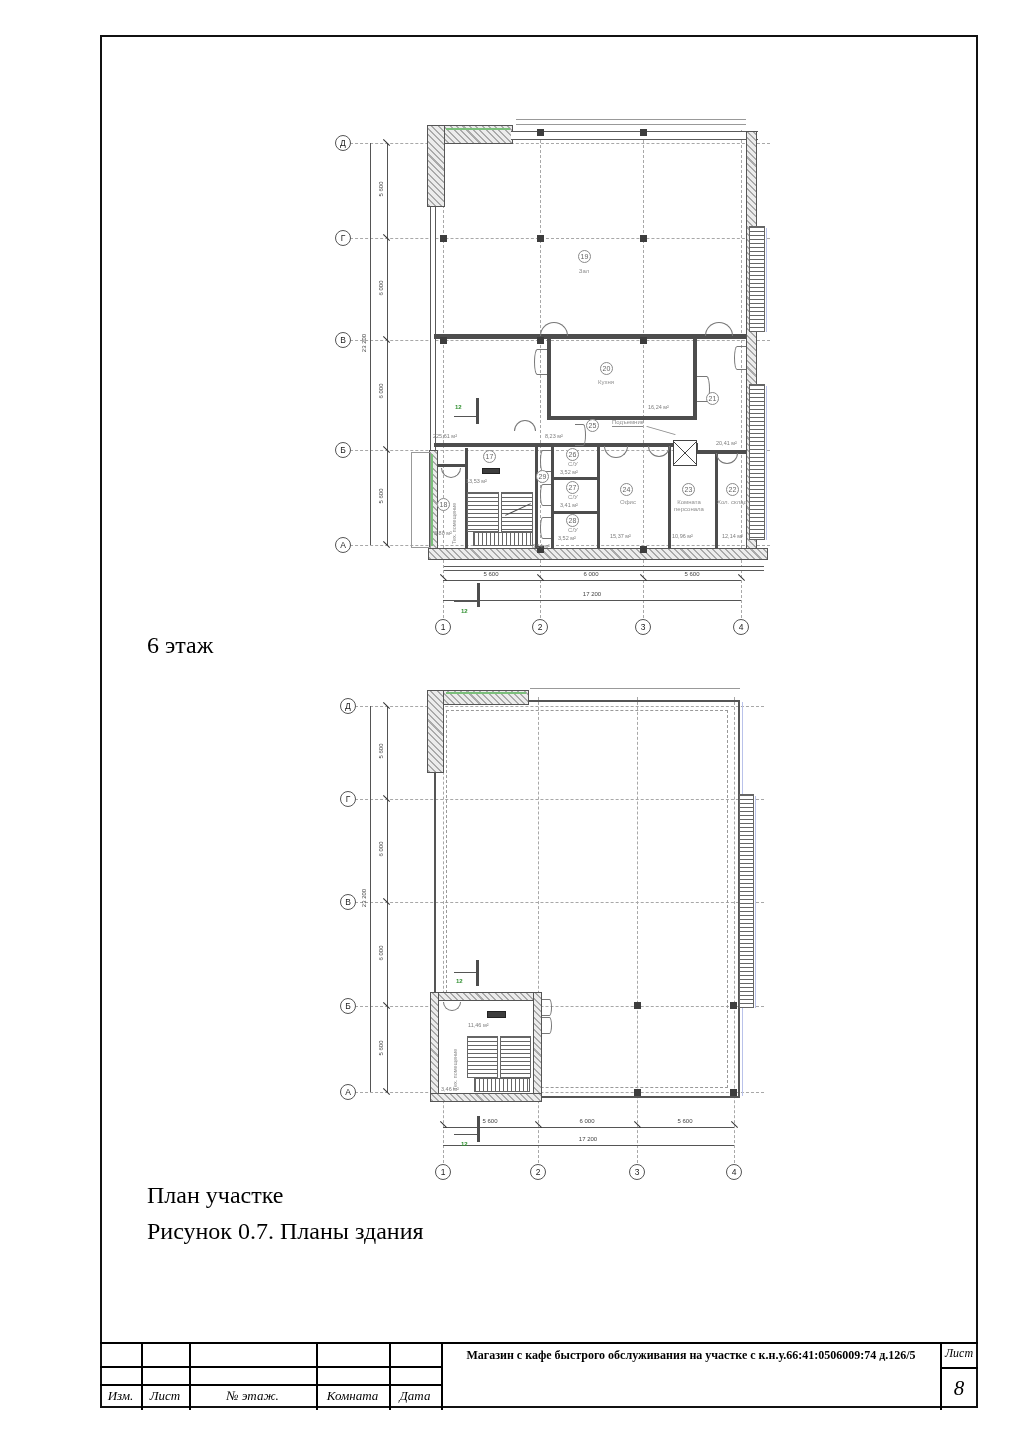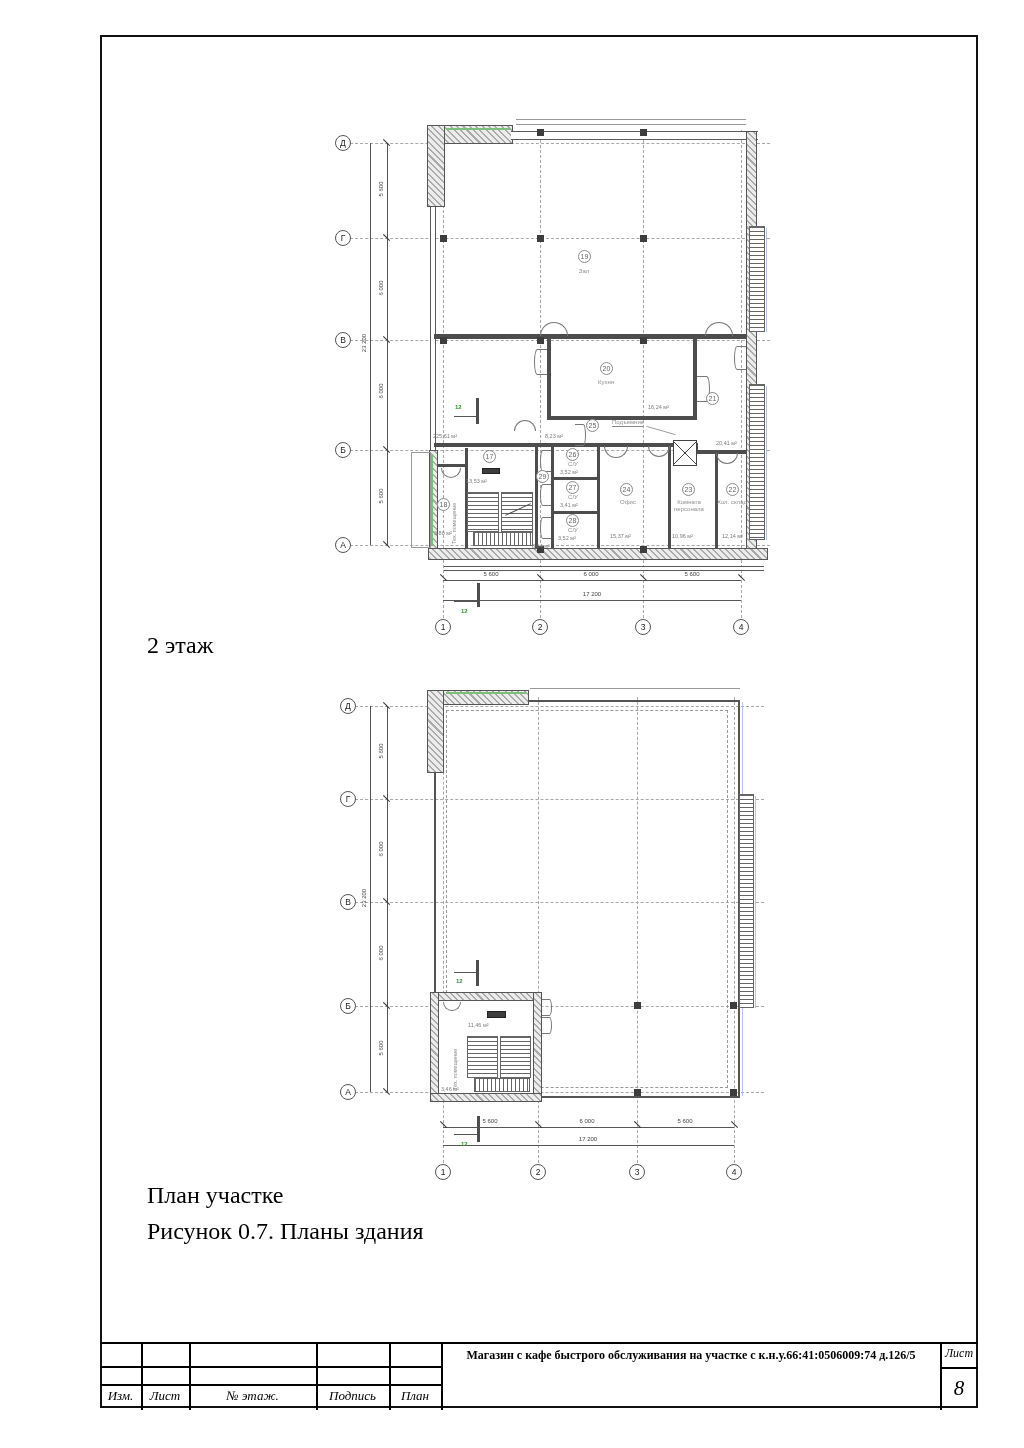--- a/index.html
+++ b/index.html
@@ -201,21 +201,21 @@
 <div class="a rname" style="left:712px;top:499px;width:40px">Хол. склад</div>
 <div class="a rarea" style="left:722px;top:533px">12,14 м²</div>
 
 <div class="a sol" style="left:476px;top:398px;width:3px;height:26px"></div>
 <div class="a lnH" style="left:454px;top:416px;width:22px"></div>
 <div class="a grn" style="left:455px;top:404px">12</div>
 <div class="a sol" style="left:477px;top:583px;width:3px;height:24px"></div>
 <div class="a lnH" style="left:454px;top:601px;width:23px"></div>
 <div class="a grn" style="left:461px;top:608px">12</div>
 
-<div class="a cap" style="left:147px;top:632px">2 этаж</div>
+<div class="a cap" style="left:147px;top:632px">6 этаж</div>
 
 <div class="a vg" style="left:443px;top:697px;height:466px"></div>
 <div class="a vg" style="left:538px;top:697px;height:466px"></div>
 <div class="a vg" style="left:637px;top:697px;height:466px"></div>
 <div class="a vg" style="left:734px;top:697px;height:466px"></div>
 <div class="a hg" style="left:350px;top:706px;width:414px"></div>
 <div class="a hg" style="left:350px;top:799px;width:414px"></div>
 <div class="a hg" style="left:350px;top:902px;width:414px"></div>
 <div class="a hg" style="left:350px;top:1006px;width:414px"></div>
 <div class="a hg" style="left:350px;top:1092px;width:414px"></div>
@@ -301,17 +301,17 @@
 <div class="a" style="left:940px;top:1367px;width:38px;height:1.5px;background:#000"></div>
 <div class="a" style="left:141px;top:1342px;width:1.5px;height:68px;background:#000"></div>
 <div class="a" style="left:189px;top:1342px;width:1.5px;height:68px;background:#000"></div>
 <div class="a" style="left:316px;top:1342px;width:1.5px;height:68px;background:#000"></div>
 <div class="a" style="left:389px;top:1342px;width:1.5px;height:68px;background:#000"></div>
 <div class="a" style="left:441px;top:1342px;width:2px;height:68px;background:#000"></div>
 <div class="a" style="left:940px;top:1342px;width:2px;height:68px;background:#000"></div>
 <div class="a tbl" style="left:100px;top:1388px;width:41px">Изм.</div>
 <div class="a tbl" style="left:141px;top:1388px;width:48px">Лист</div>
 <div class="a tbl" style="left:189px;top:1388px;width:127px">№ этаж.</div>
-<div class="a tbl" style="left:316px;top:1388px;width:73px">Подпись</div>
-<div class="a tbl" style="left:389px;top:1388px;width:52px">План</div>
+<div class="a tbl" style="left:316px;top:1388px;width:73px">Комната</div>
+<div class="a tbl" style="left:389px;top:1388px;width:52px">Дата</div>
 <div class="a tbt" style="left:446px;top:1348px;width:490px">Магазин с кафе быстрого обслуживания на участке с к.н.у.66:41:0506009:74 д.126/5</div>
 <div class="a shn" style="left:940px;top:1346px;width:38px;font-size:12px">Лист</div>
 <div class="a shn" style="left:940px;top:1376px;width:38px;font-size:21px">8</div>
 
 </body></html>

